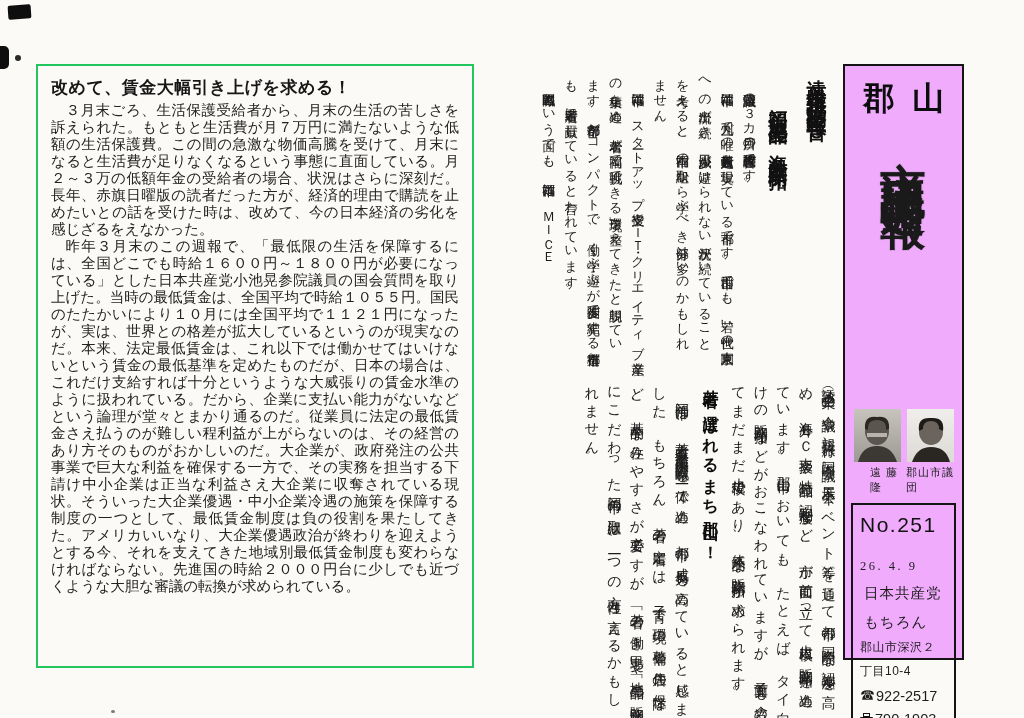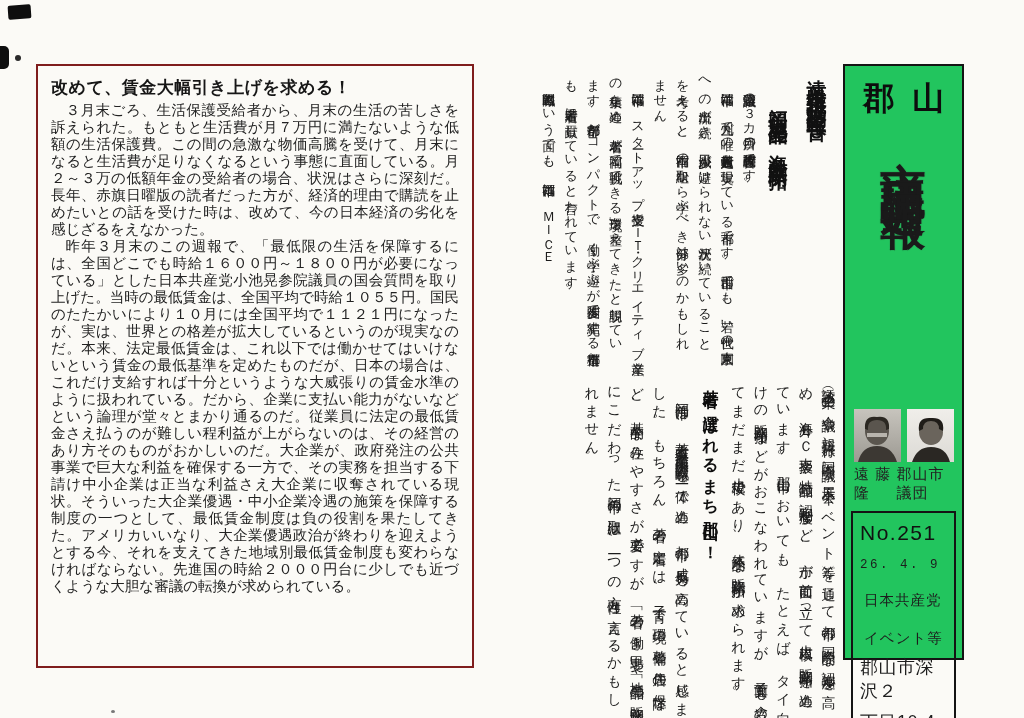--- a/index.html
+++ b/index.html
@@ -11,21 +11,21 @@
   }
   
   .artifact-a{position:absolute;left:8px;top:5px;width:23px;height:14px;background:#0e0e0e;border-radius:2px;transform:rotate(-4deg);}
   .artifact-b{position:absolute;left:0;top:46px;width:9px;height:23px;background:#0e0e0e;border-radius:0 5px 5px 0;}
   .artifact-c{position:absolute;left:15px;top:55px;width:6px;height:6px;background:#2a2a2a;border-radius:50%;}
   .artifact-d{position:absolute;left:111px;top:710px;width:4px;height:3px;background:#777;border-radius:50%;}
 
   
   .left-box{
     position:absolute;left:36px;top:64px;width:438px;height:604px;
-    border:2px solid #7f1d1d;box-sizing:border-box;
+    border:2px solid #22c55e;box-sizing:border-box;
     padding:8px 13px 0 13px;background:#fbfaf6;
   }
   .left-title{font-size:17px;font-weight:bold;letter-spacing:0.5px;margin:2px 0 3px;color:#161616;}
   .left-body p{
     margin:0;font-size:14.5px;line-height:17px;
     text-align:justify;text-justify:inter-ideograph;text-indent:1em;color:#222;
   }
 
   
   .v{writing-mode:vertical-rl;text-orientation:mixed;}
@@ -42,38 +42,38 @@
     position:absolute;left:454px;top:377px;width:386px;height:341px;
     font-size:14px;letter-spacing:2px;line-height:22.5px;color:#1b1b1b;
   }
   .report-bottom p{margin:0;}
   .report-subhead{font-size:16px;font-weight:bold;letter-spacing:2.5px;margin:0 4px;line-height:26px;color:#0e0e0e;}
   .indent{text-indent:1em;}
 
   
   .masthead{
     position:absolute;left:843px;top:64px;width:121px;height:596px;
-    border:2.5px solid #141414;box-sizing:border-box;background:#22c55e;
+    border:2.5px solid #141414;box-sizing:border-box;background:#f0abfc;
   }
   .mast-region{text-align:center;font-size:32px;font-weight:bold;letter-spacing:0.55em;text-indent:0.55em;margin-top:11px;color:#0d0d0d;}
   .mast-title{
     writing-mode:vertical-rl;display:block;margin:4px auto 0;
     font-size:45px;line-height:1;font-weight:900;letter-spacing:11px;height:278px;color:#1a1a1a;
     text-shadow:0 0 1px #333;
   }
   .photos{display:flex;justify-content:center;gap:6px;margin-top:6px;padding:0 4px;}
   .photo{width:47px;height:53px;position:relative;overflow:hidden;}
   .photo-1{background:linear-gradient(#c7c4bd,#9d9a93);}
   .photo-2{background:linear-gradient(#f0eeea,#dcdad5);}
-  .names{display:flex;justify-content:space-between;padding:3px 7px 0 9px;font-size:15px;letter-spacing:1px;color:#222;}
+  .names{display:flex;justify-content:space-between;padding:3px 7px 0 25px;font-size:11px;letter-spacing:1px;color:#222;}
   .contact{margin:8px 6px 0 6px;border:2px solid #141414;padding:8px 4px 0 7px;}
   .issue-no{font-size:21px;letter-spacing:1.5px;color:#111;}
-  .issue-date{font-size:12.5px;letter-spacing:2.5px;margin-top:13px;font-family:Liberation Mono, monospace;}
-  .pub-line{font-size:14.5px;margin-top:19px;padding-left:4px;letter-spacing:1px;}
-  .addr-line{font-size:18px;margin-top:7px;letter-spacing:0.5px;}
+  .issue-date{font-size:12.5px;letter-spacing:2.5px;margin-top:22px;font-family:Liberation Serif, serif;}
+  .pub-line{font-size:14.5px;margin-top:10px;padding-left:4px;letter-spacing:1px;}
+  .addr-line{font-size:12px;margin-top:7px;letter-spacing:0.5px;}
   .tel-line,.fax-line{font-size:14.5px;margin-top:6px;display:flex;align-items:center;letter-spacing:0;}
   .phone-glyph{font-size:15px;margin-right:1px;}
   .fax-glyph{display:inline-block;margin-right:2px;}
 </style>
 </head>
 <body>
 
 <div class="artifact-a"></div>
 <div class="artifact-b"></div>
 <div class="artifact-c"></div>
@@ -128,21 +128,21 @@
   </div>
   <div class="names">
     <span>遠 藤 隆</span>
     <span>郡山市議団</span>
   </div>
 
   <div class="contact">
     <div class="issue-no">No.251</div>
     <div class="issue-date">26. 4. 9</div>
     <div class="pub-line">日本共産党</div>
-    <div class="pub-line">イベント等</div>
+    <div class="pub-line">もちろん</div>
     <div class="addr-line">郡山市深沢２</div>
     <div class="addr-line">丁目10-4</div>
     <div class="tel-line">
       <span class="phone-glyph">☎</span>
       <span>922-2517</span>
     </div>
     <div class="fax-line">
       <span class="fax-glyph">
         <svg width="13" height="11" viewBox="0 0 13 11">
           <rect x="0" y="4" width="13" height="6" rx="1" fill="#111"></rect>

